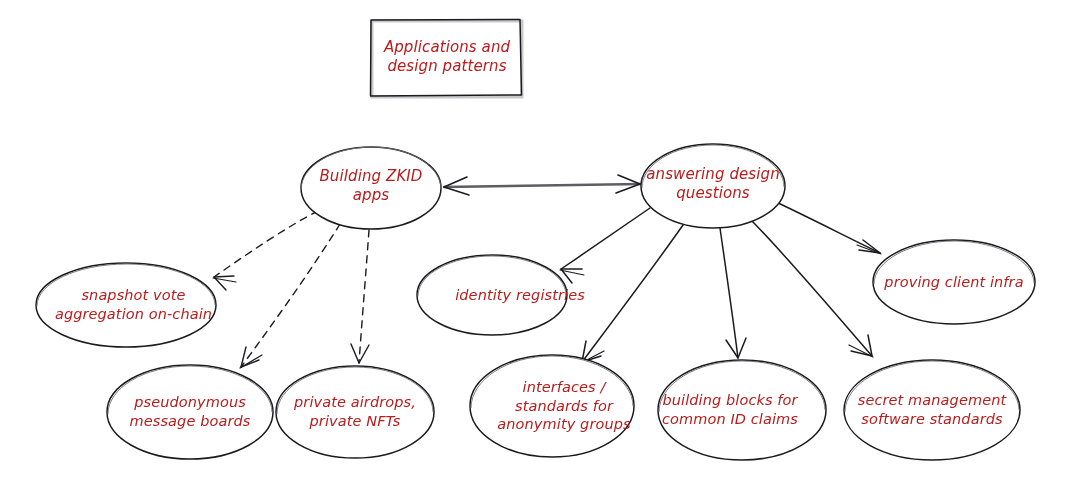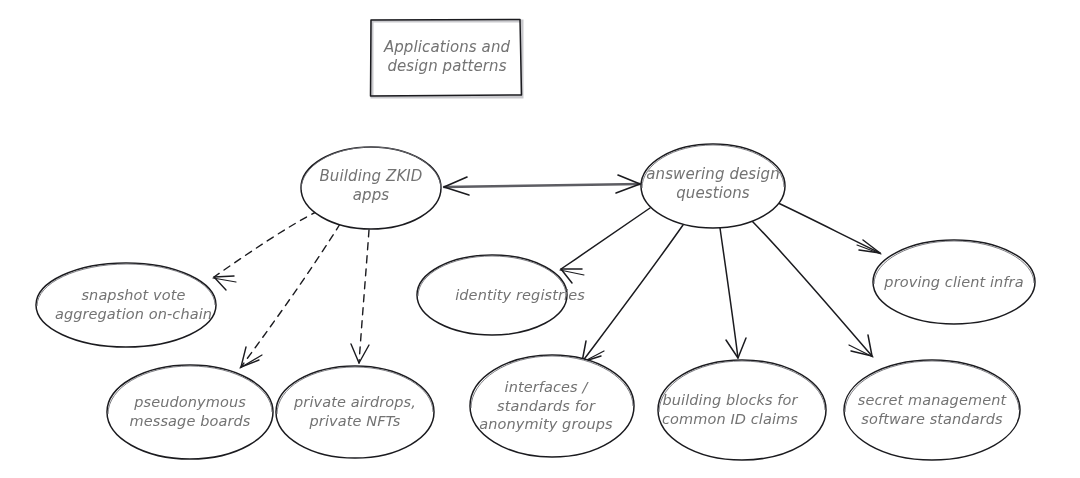--- a/index.html
+++ b/index.html
@@ -22,21 +22,21 @@
   svg.layer {
     position: absolute;
     left: 0;
     top: 0;
     width: 1080px;
     height: 478px;
   }
   .node-label {
     position: absolute;
     text-align: center;
-    color: #737373;
+    color: #b91c1c;
     font-family: "DejaVu Sans", sans-serif;
     line-height: 1.28;
     pointer-events: none;
     white-space: pre-line;
     letter-spacing: 0.1px;
   }
   .title-label {
     font-size: 15px;
   }
   .main-label {
@@ -180,21 +180,21 @@
 aggregation on-chain</div>
 
   <div class="node-label leaf-label hand" style="left:276px; top:393px; width:158px;">private airdrops,
 private NFTs</div>
 
   <div class="node-label leaf-label hand" style="left:107px; top:393px; width:166px;">pseudonymous
 message boards</div>
 
   <div class="node-label leaf-label hand" style="left:417px; top:286px; width:150px;padding-left:28px;">identity registries</div>
 
-  <div class="node-label leaf-label hand" style="left:464px; top:378px; width:164px;">interfaces /
+  <div class="node-label leaf-label hand" style="left:482px; top:378px; width:164px;">interfaces /
 standards for
 anonymity groups</div>
 
   <div class="node-label leaf-label hand" style="left:658px; top:391px; width:144px;">building blocks for
 common ID claims</div>
 
   <div class="node-label leaf-label hand" style="left:844px; top:391px; width:176px;">secret management
 software standards</div>
 
   <div class="node-label leaf-label hand" style="left:873px; top:273px; width:162px;">proving client infra</div>

